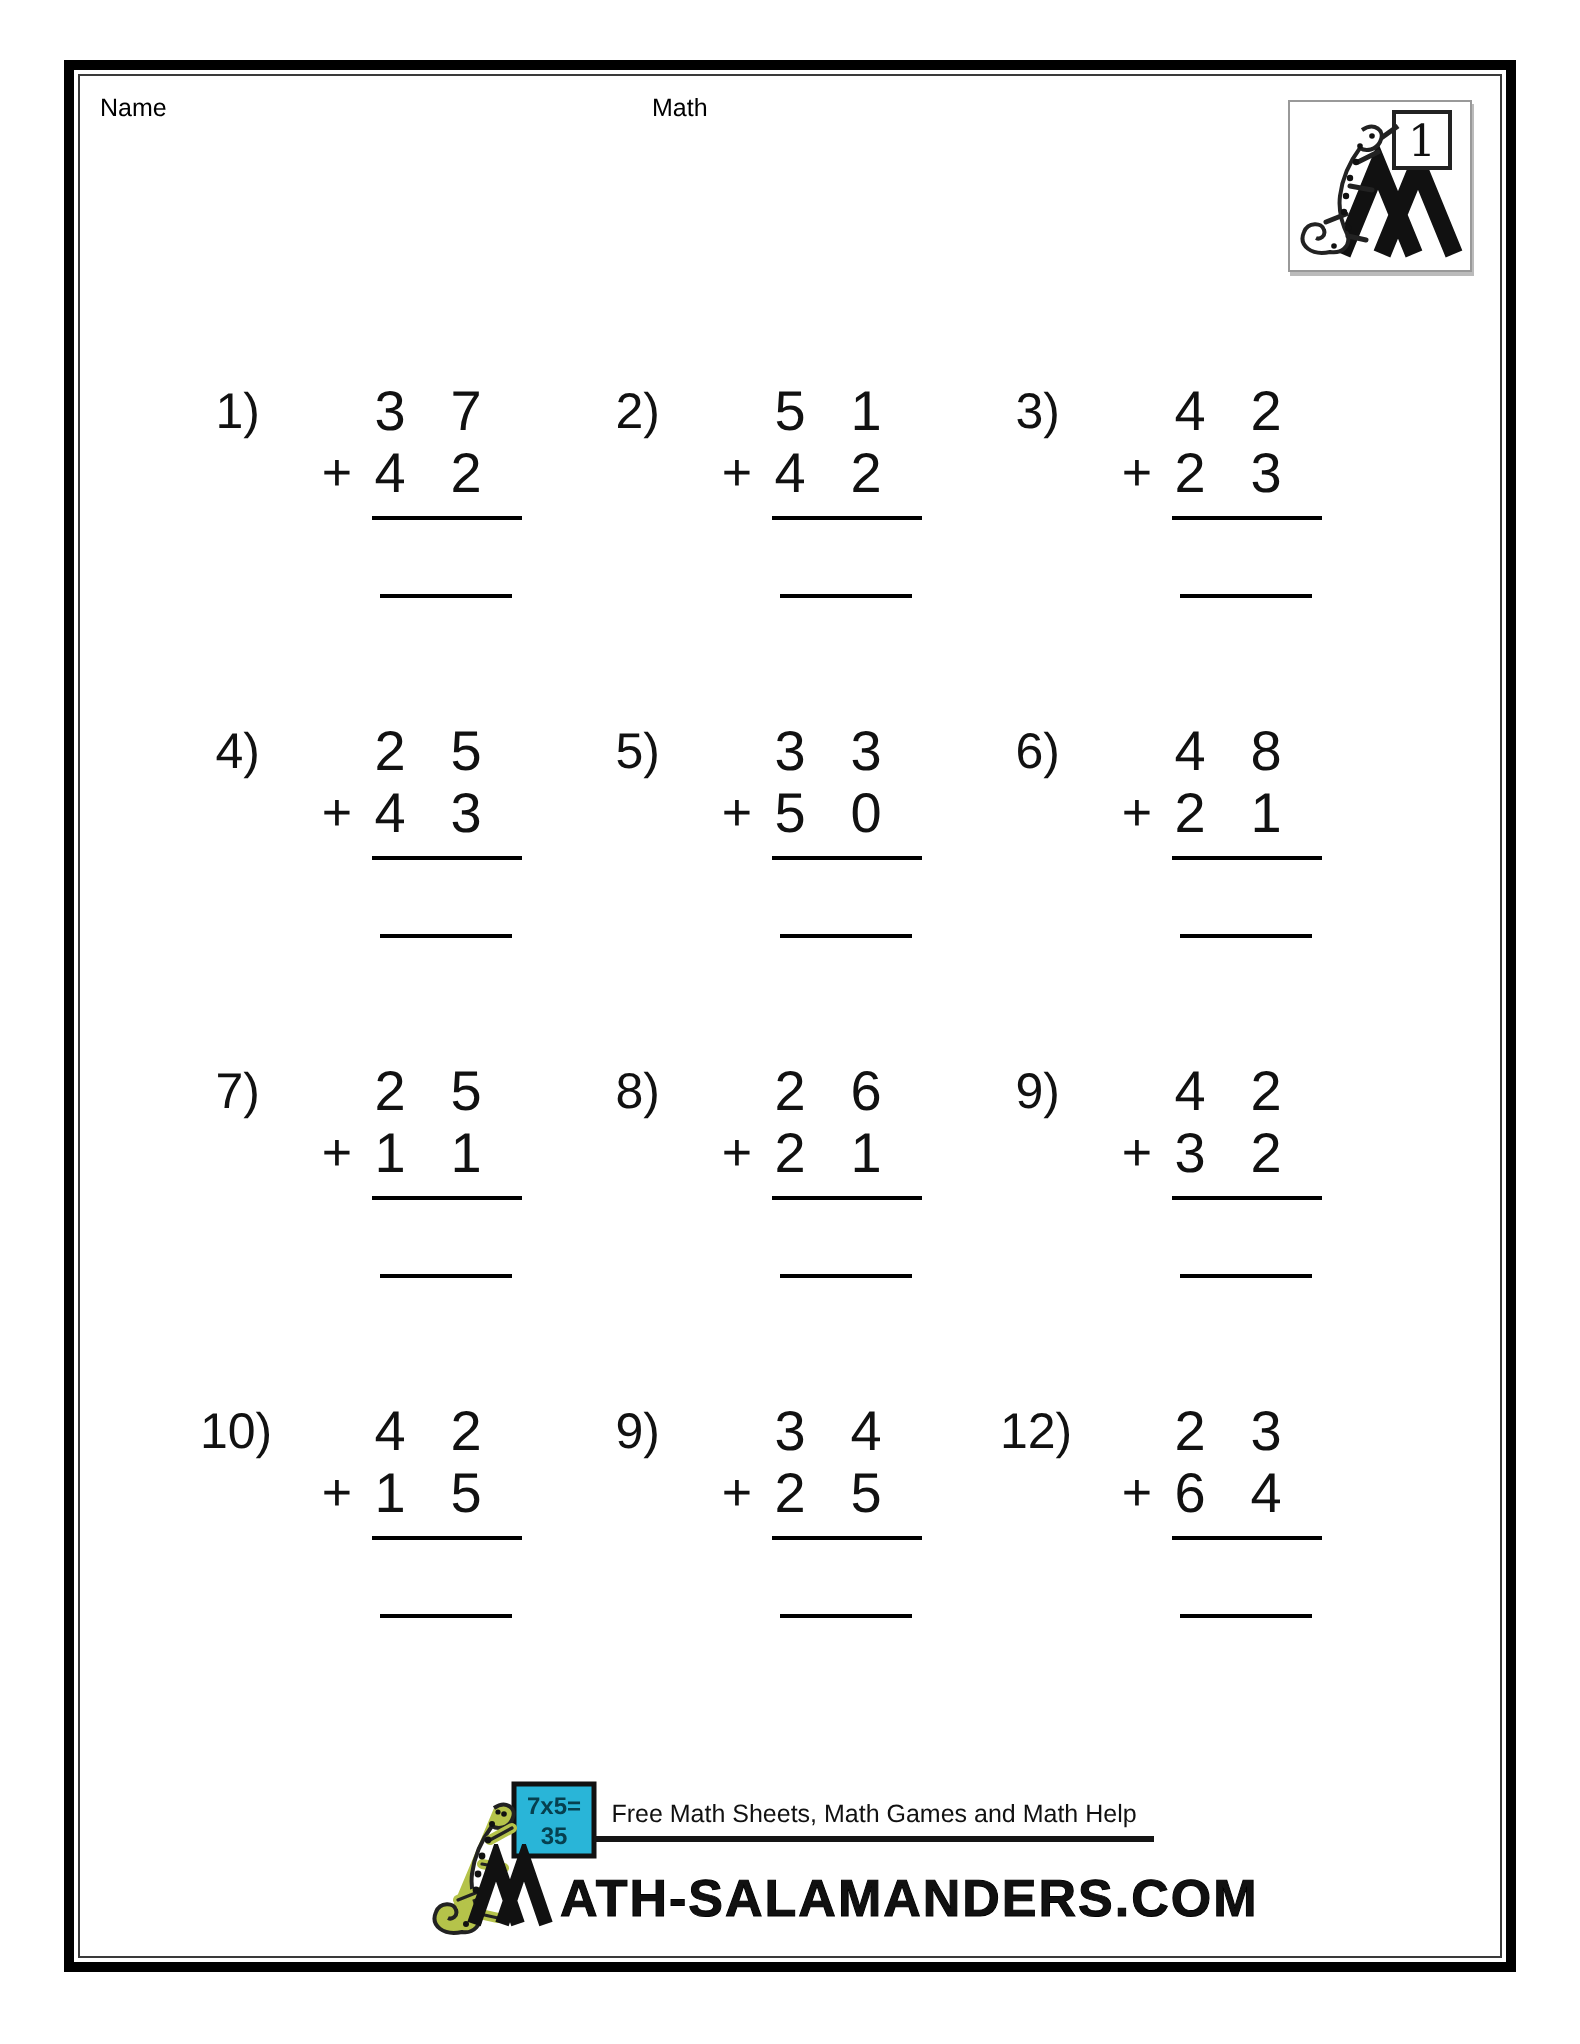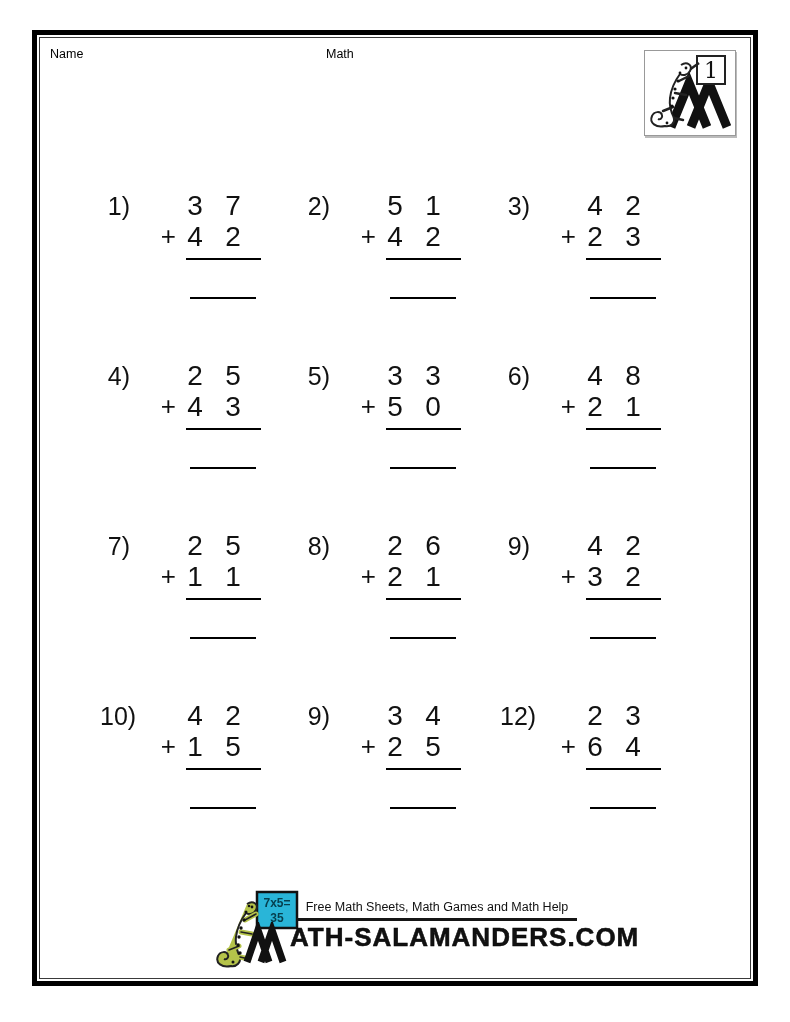--- a/index.html
+++ b/index.html
@@ -120,22 +120,23 @@
   .f-head { position: absolute; left: 84px; top: 12px; width: 280px; }
   .f-tagline {
     font-size: 12.5px;
     font-weight: 400;
     text-align: center;
     white-space: nowrap;
   }
   .f-rule { height: 3px; background: #151515; margin-top: 4px; }
   .f-site {
     position: absolute;
-    left: 30px; top: 34px;
+    left: 20px; top: 34px;
     display: flex;
+    align-items: flex-end;
   }
   .f-site-rest {
     font-size: 26px;
     font-weight: 800;
     letter-spacing: 1px;
     line-height: 30px;
     margin-left: 1px;
     white-space: nowrap;
     font-family: "Liberation Sans", sans-serif;
     -webkit-text-stroke: 0.5px #000;

